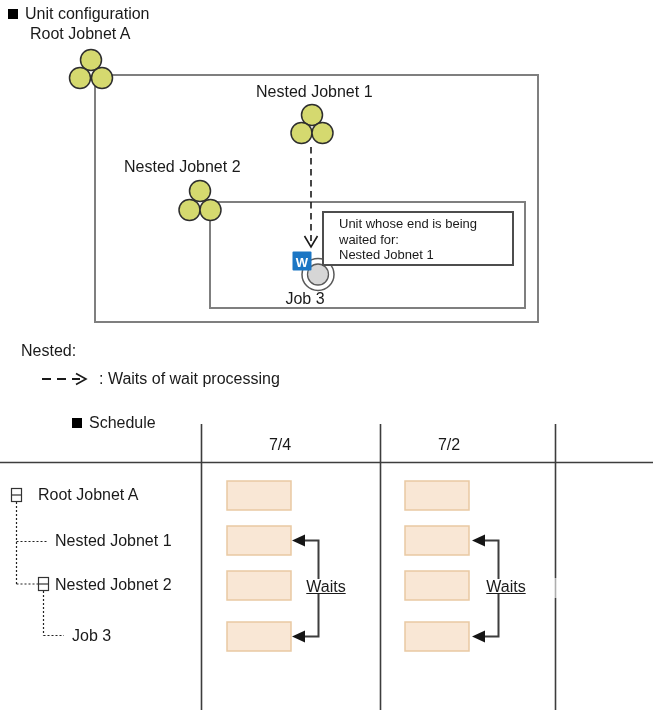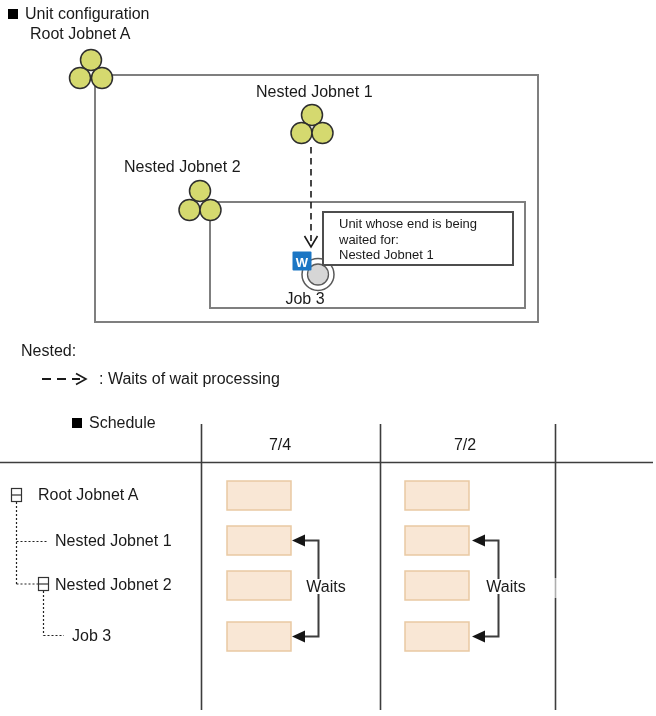--- a/index.html
+++ b/index.html
@@ -5,21 +5,21 @@
   html,body{margin:0;padding:0;background:#fff;}
   .canvas{position:relative;width:656px;height:716px;background:#fff;overflow:hidden;
           font-family:"Liberation Sans","DejaVu Sans",sans-serif;color:#1a1a1a;}
   svg.layer{position:absolute;left:0;top:0;z-index:1;}
   .txt{position:absolute;font-size:16px;line-height:15px;white-space:nowrap;z-index:2;}
   .heading{display:flex;align-items:center;gap:7px;}
   .sq{width:10px;height:10px;background:#000;display:inline-block;flex:0 0 auto;}
   .callout{position:absolute;left:322px;top:211px;width:192px;height:55px;z-index:2;
            box-sizing:border-box;border:2px solid #4d4d4d;background:#fff;
            padding:3px 4px 2px 15px;font-size:13px;line-height:15.5px;}
-  .waits{background:#fff;padding:0 1px;text-align:center;z-index:3;}
+  .waits{background:#fff;padding:0 1px;text-align:center;z-index:3;text-decoration:underline;}
   .ctr{text-align:center;}
   
   .unit-box{fill:none;stroke:#7f7f7f;stroke-width:2;}
   .jn-circle{stroke:#2e2e2e;stroke-width:1.5;}
   .dash-flow{stroke:#1a1a1a;stroke-width:1.6;fill:none;stroke-dasharray:6.5 4.5;}
   .openhead{stroke:#1a1a1a;stroke-width:1.6;fill:none;}
   .grid{stroke:#3d3d3d;stroke-width:1.6;}
   .grid-light{stroke:#aeaeae;stroke-width:1.6;}
   .tree{stroke:#222;stroke-width:1.2;fill:none;stroke-dasharray:2 2;}
   .tree-node{fill:#fff;stroke:#333;stroke-width:1.2;}
@@ -142,21 +142,21 @@
 
   <div class="txt" style="left:21px;top:343px;">Nested:</div>
   <div class="txt" style="left:99px;top:371px;">: Waits of wait processing</div>
 
   <div class="txt heading" style="left:28px;top:415px;margin-left:44px;">
     <span class="sq"></span>
     <span>Schedule</span>
   </div>
 
   <div class="txt ctr" style="left:259px;top:437px;width:42px;">7/4</div>
-  <div class="txt ctr" style="left:444px;top:437px;width:42px;">7/2</div>
+  <div class="txt ctr" style="left:428px;top:437px;width:42px;">7/2</div>
 
   <div class="txt" style="left:38px;top:487px;">Root Jobnet A</div>
   <div class="txt" style="left:55px;top:533px;">Nested Jobnet 1</div>
   <div class="txt" style="left:55px;top:577px;">Nested Jobnet 2</div>
   <div class="txt" style="left:72px;top:628px;">Job 3</div>
 
   <div class="txt waits" style="left:304px;top:579px;width:42px;">Waits</div>
   <div class="txt waits" style="left:484px;top:579px;width:42px;">Waits</div>
 
 </div>

